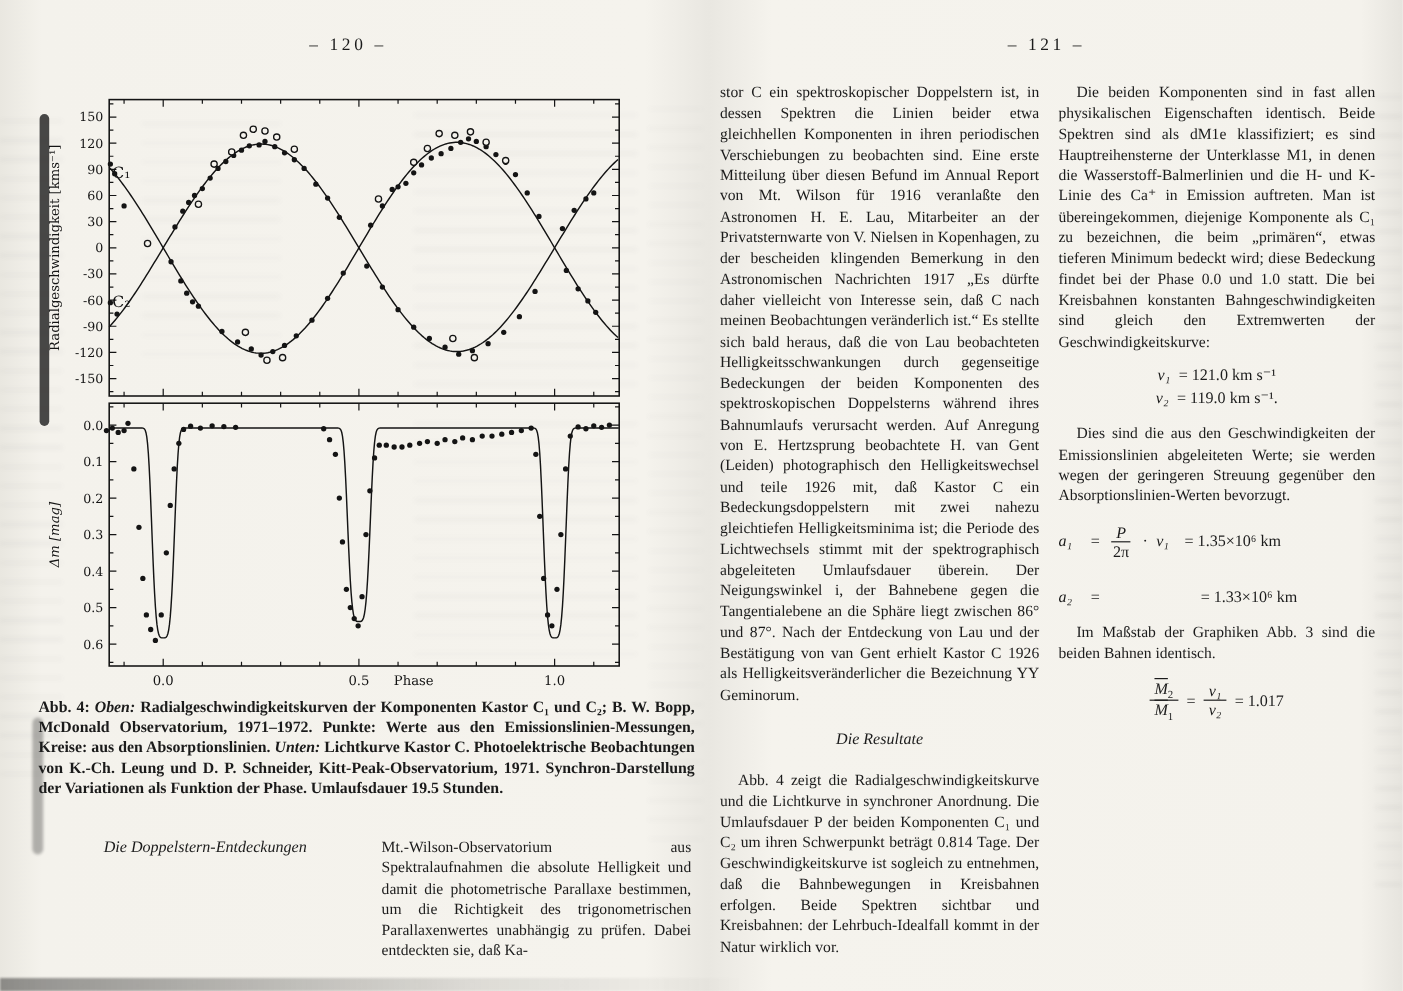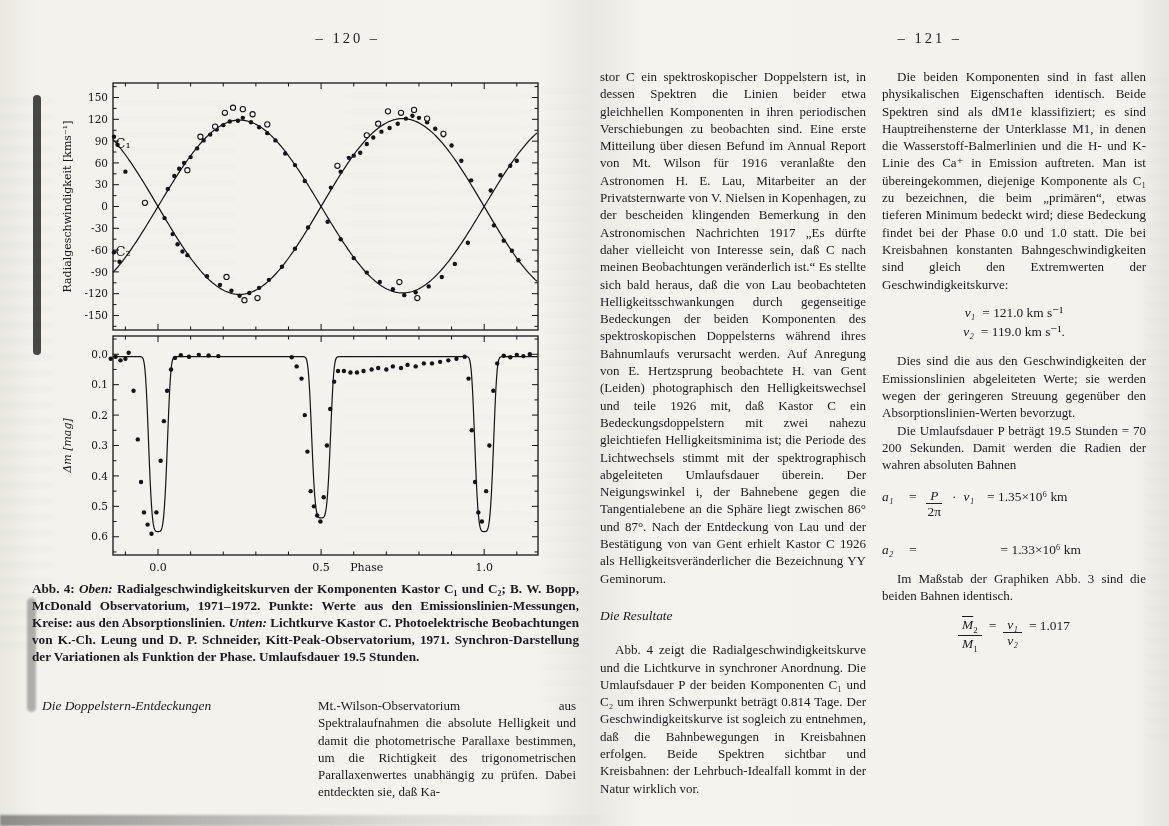--- a/index.html
+++ b/index.html
@@ -1,32 +1,32 @@
 <!DOCTYPE html>
 <html lang="de"><head>
 <meta charset="utf-8">
 <style>
   html,body{margin:0;padding:0}
   body{
     width:1169px;height:826px;position:relative;overflow:hidden;
     background:linear-gradient(90deg,#e9e7e0 0,#f4f2ec 3%,#f5f3ed 46%,#e9e7e1 50.5%,#f5f3ed 55%,#f4f2ec 97%,#e6e4de 100%);
     font-family:"Liberation Serif","DejaVu Serif",serif;color:#1b1b1b;
   }
-  .pagenum{position:absolute;top:30px;width:180px;text-align:right;font-size:14.5px;letter-spacing:3px}
+  .pagenum{position:absolute;top:30px;width:180px;text-align:center;font-size:14.5px;letter-spacing:3px}
   .col{position:absolute;text-align:justify;font-size:13px;line-height:17.3px;hyphens:auto;-webkit-hyphens:auto}
   .col p{margin:0}
   .ind{text-indent:15px}
   .sp{margin-top:10px}
-  .colhead{text-align:left;font-style:italic;font-size:13.4px;margin:0 0 17px 0}
+  .colhead{text-align:center;font-style:italic;font-size:13.4px;margin:0 0 17px 0}
   .caption{position:absolute;left:32px;top:581px;width:547px;margin:0;
     font-size:13.2px;line-height:16.9px;font-weight:700;text-align:justify}
   .caption i{font-style:italic}
-  figure{margin:0;position:absolute;left:58px;top:80px;width:505px;height:500px}
+  figure{margin:0;position:absolute;left:36px;top:80px;width:505px;height:500px}
   .formula{margin:11px 0 12px;font-size:13.4px}
-  .frow{display:flex;align-items:flex-start;gap:7px;margin:2px 0}
+  .frow{display:flex;align-items:center;gap:7px;margin:2px 0}
   .fcenter{justify-content:center}
   .it{font-style:italic}
   .frac{display:inline-flex;flex-direction:column;align-items:center;line-height:1.12}
   .frac .fn{border-bottom:1px solid #222;padding:0 4px}
   .frac .fd{padding:0 4px}
   .ov{text-decoration:overline}
   .ghost{position:absolute;pointer-events:none;
     background:repeating-linear-gradient(180deg,rgba(95,95,102,.55) 0 2px,transparent 2px 16px);
     filter:blur(2px)}
   .artifact{position:absolute;pointer-events:none}
@@ -413,21 +413,20 @@
         <span class="it">v₁</span>
         <span>= 121.0 km s⁻¹</span>
       </div>
       <div class="frow fcenter">
         <span class="it">v₂</span>
         <span>= 119.0 km s⁻¹.</span>
       </div>
     </div>
 
     <p class="ind">Dies sind die aus den Geschwindigkeiten der Emissionslinien abgeleiteten Werte; sie werden wegen der geringeren Streuung gegenüber den Absorptionslinien-Werten bevorzugt.</p>
-    <p class="ind sp">Die Umlaufsdauer P beträgt 19.5 Stunden = 70 200 Sekunden. Damit werden die Radien der wahren absoluten Bahnen</p>
 
     <div class="formula" style="margin-top:14px">
       <div class="frow">
         <span class="it" style="width:20px">a₁</span>
         <span>=</span>
         <span class="frac">
           <span class="fn it">P</span>
           <span class="fd">2π</span>
         </span>
         <span>·</span>

